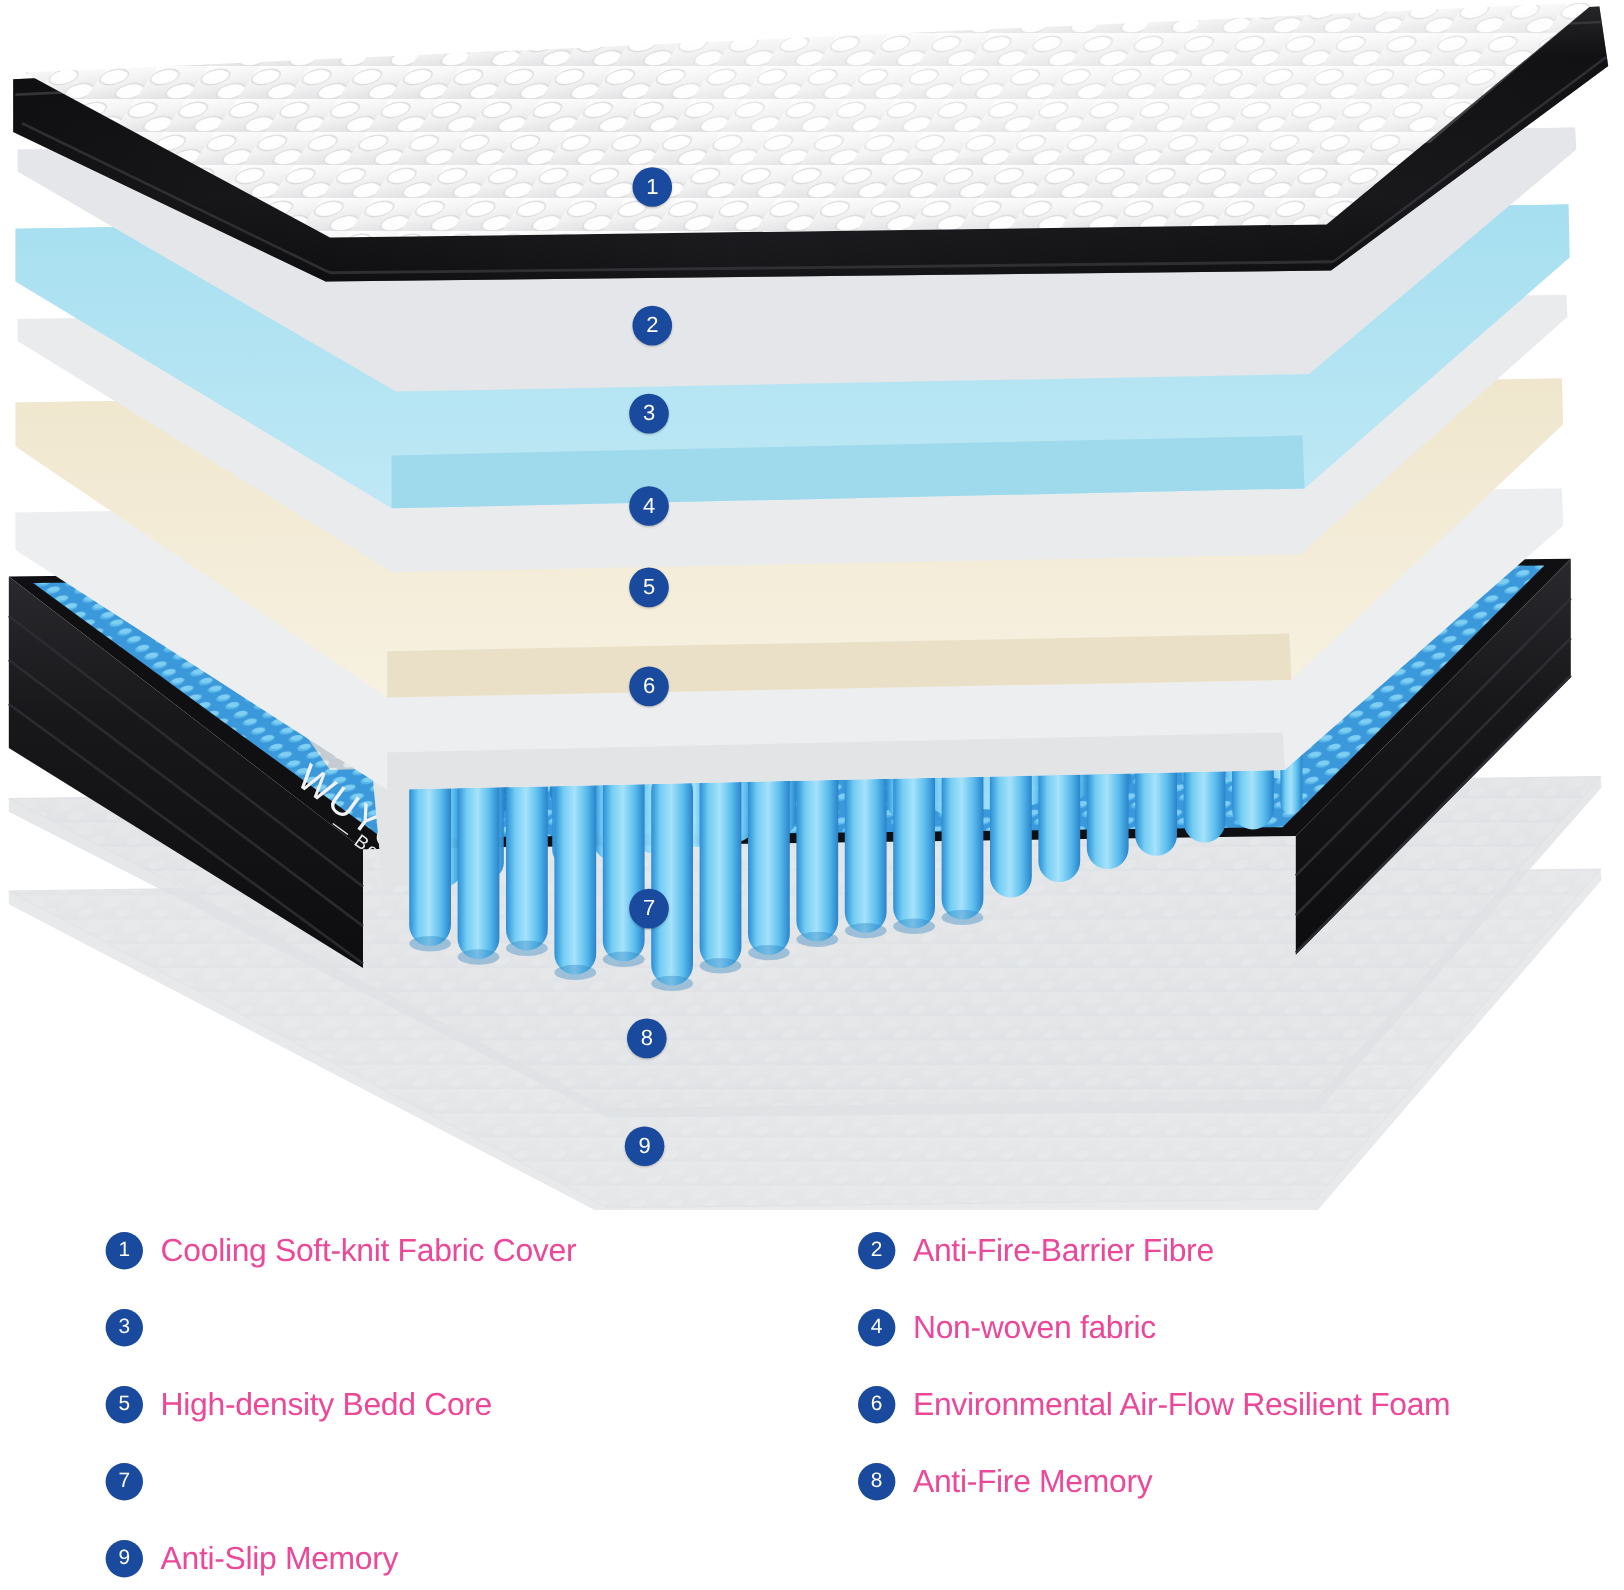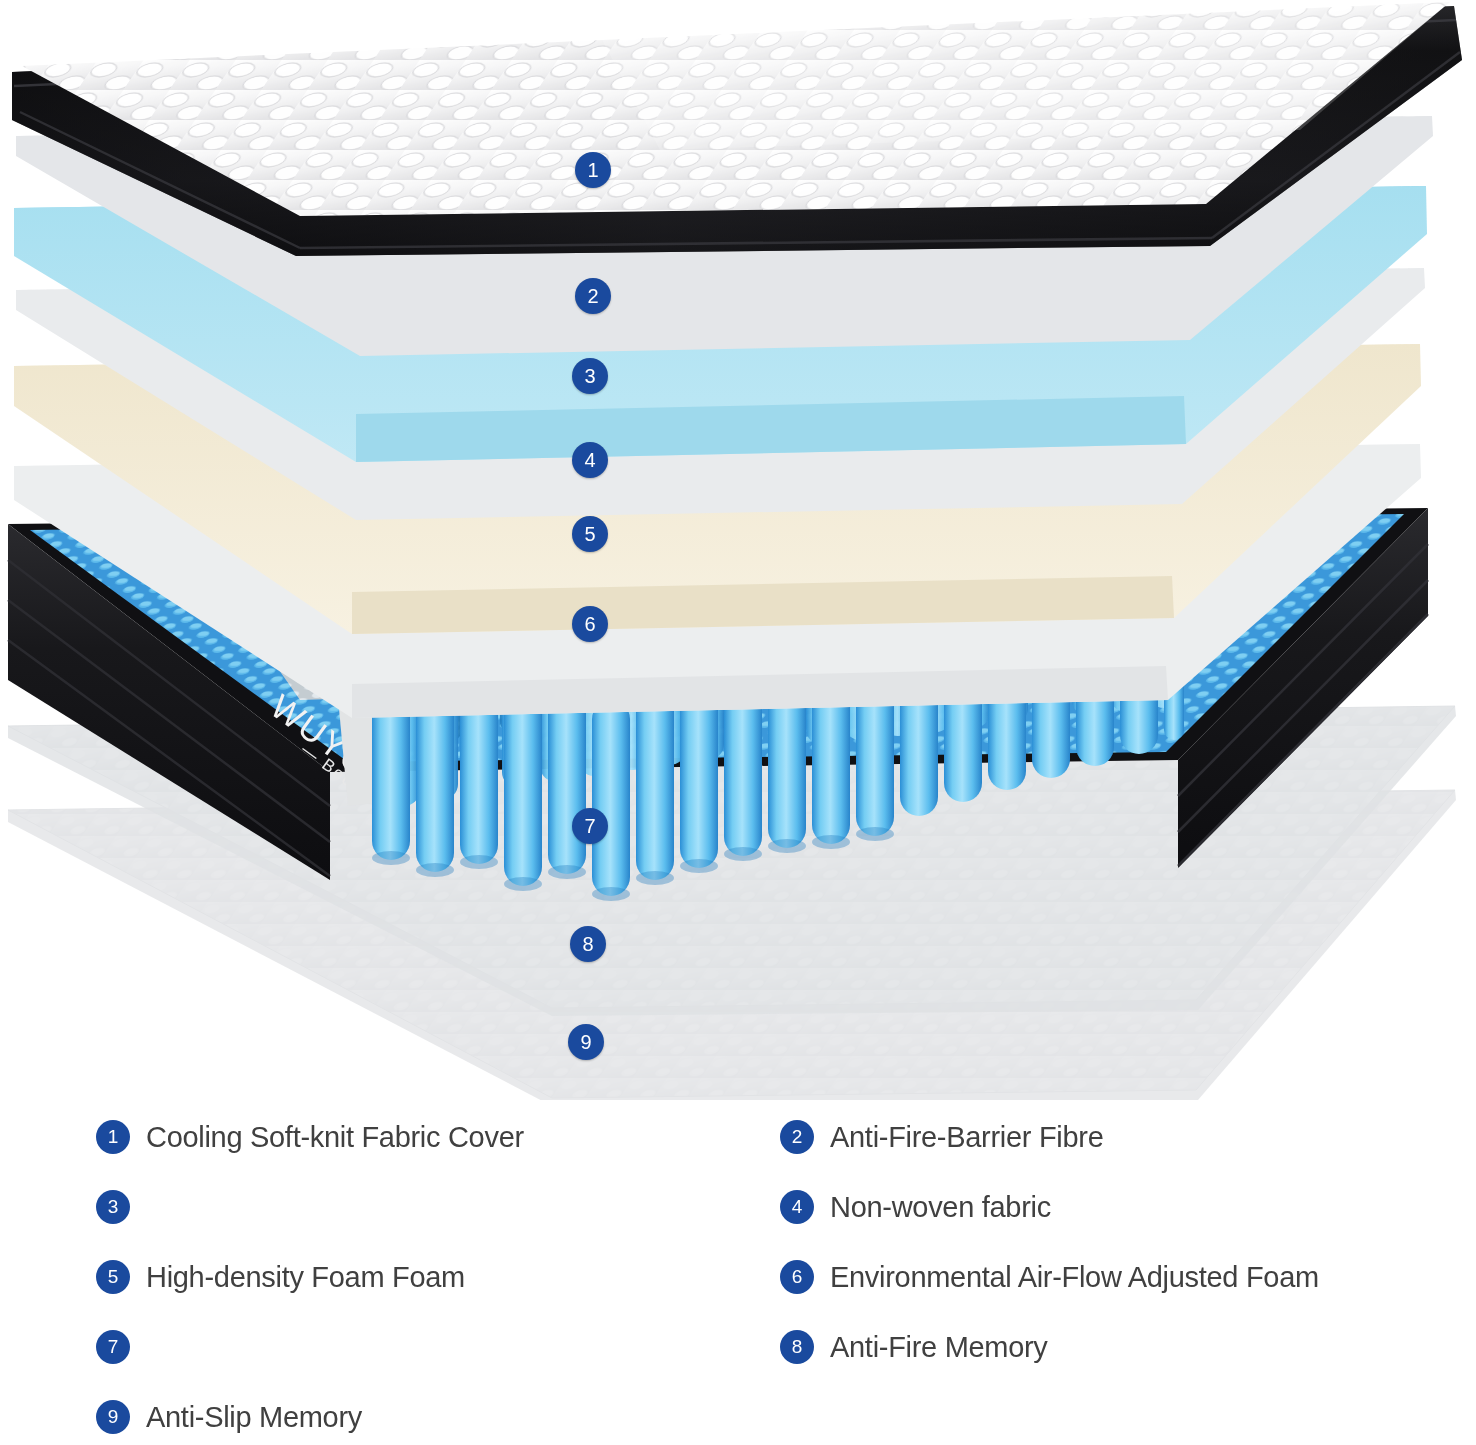--- a/index.html
+++ b/index.html
@@ -31,21 +31,21 @@
     position:absolute;left:0;top:1098px;width:1476px;height:347px;
   }
   .leg-row{position:absolute;display:flex;align-items:center;}
   .leg-badge{
     width:34px;height:34px;border-radius:50%;
     background:#1a4a9e;color:#fff;
     font-size:19px;line-height:34px;text-align:center;
     flex:0 0 34px;margin-right:16px;
   }
   .leg-text{
-    font-size:29px;color:#404040;white-space:nowrap;
+    font-size:29px;color:#ec4899;white-space:nowrap;
     font-family:"Liberation Sans","DejaVu Sans",sans-serif;
     letter-spacing:-0.3px;
   }
 </style>
 </head>
 <body>
 
 <div id="diagram">
 
   <svg width="1476" height="1100" viewBox="0 0 1476 1100" style="position:absolute;left:0;top:0;">
@@ -423,26 +423,26 @@
     <div class="leg-badge">3</div>
   </div>
 
   <div class="leg-row" style="left:780px;top:92px;">
     <div class="leg-badge">4</div>
     <div class="leg-text">Non-woven fabric</div>
   </div>
 
   <div class="leg-row" style="left:96px;top:162px;">
     <div class="leg-badge">5</div>
-    <div class="leg-text">High-density Foam Foam</div>
+    <div class="leg-text">High-density Bedd Core</div>
   </div>
 
   <div class="leg-row" style="left:780px;top:162px;">
     <div class="leg-badge">6</div>
-    <div class="leg-text">Environmental Air-Flow Adjusted Foam</div>
+    <div class="leg-text">Environmental Air-Flow Resilient Foam</div>
   </div>
 
   <div class="leg-row" style="left:96px;top:232px;">
     <div class="leg-badge">7</div>
   </div>
 
   <div class="leg-row" style="left:780px;top:232px;">
     <div class="leg-badge">8</div>
     <div class="leg-text">Anti-Fire Memory</div>
   </div>

